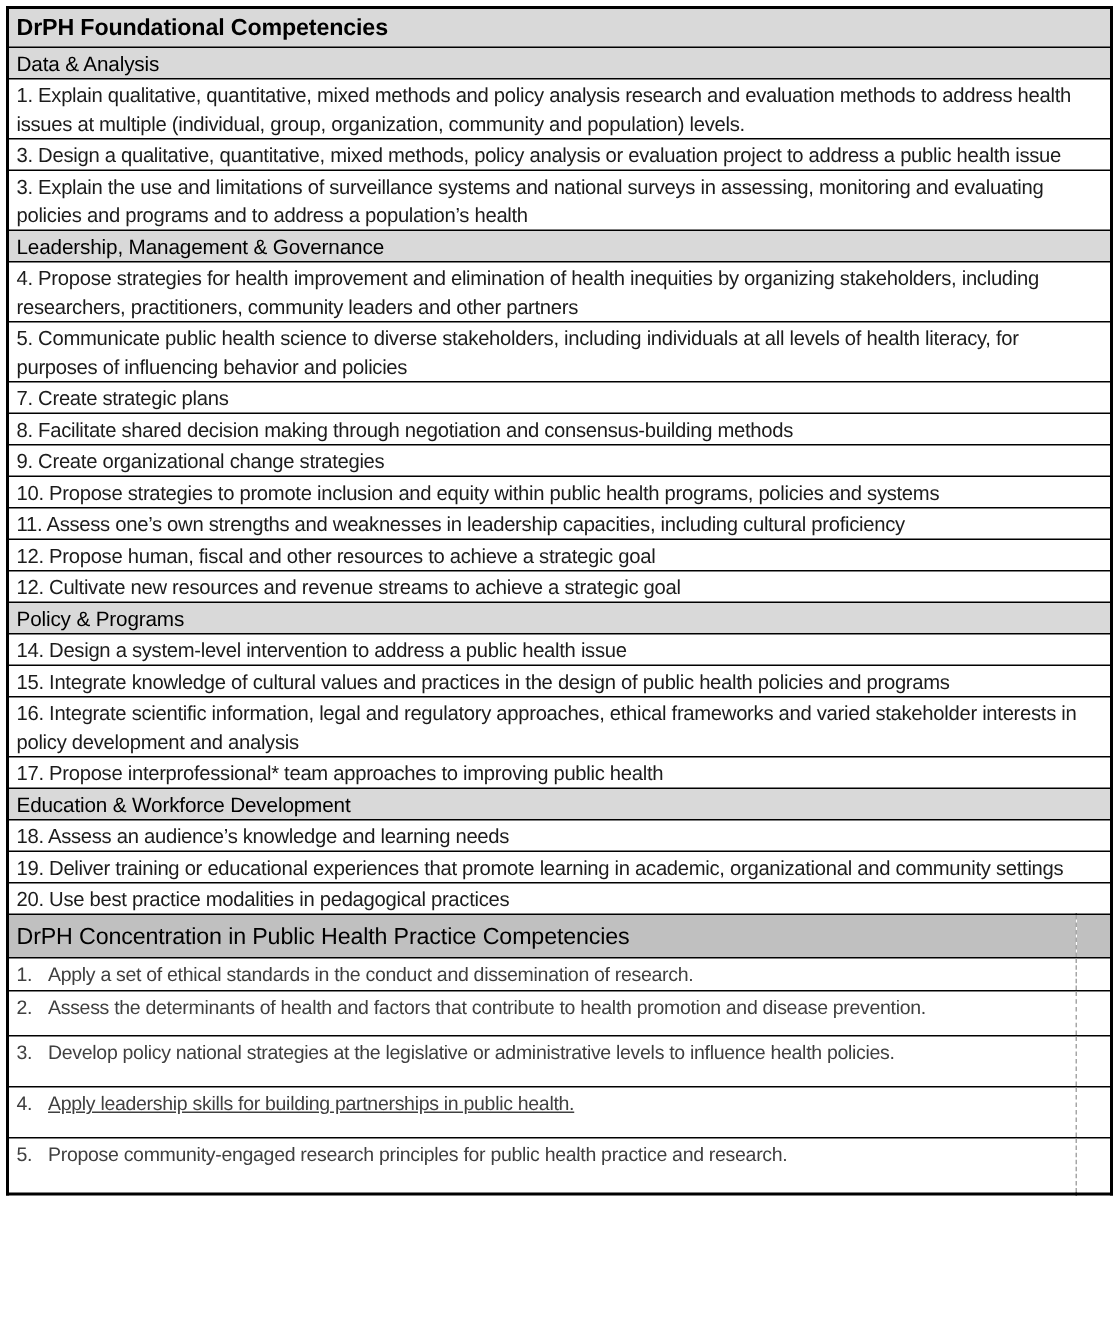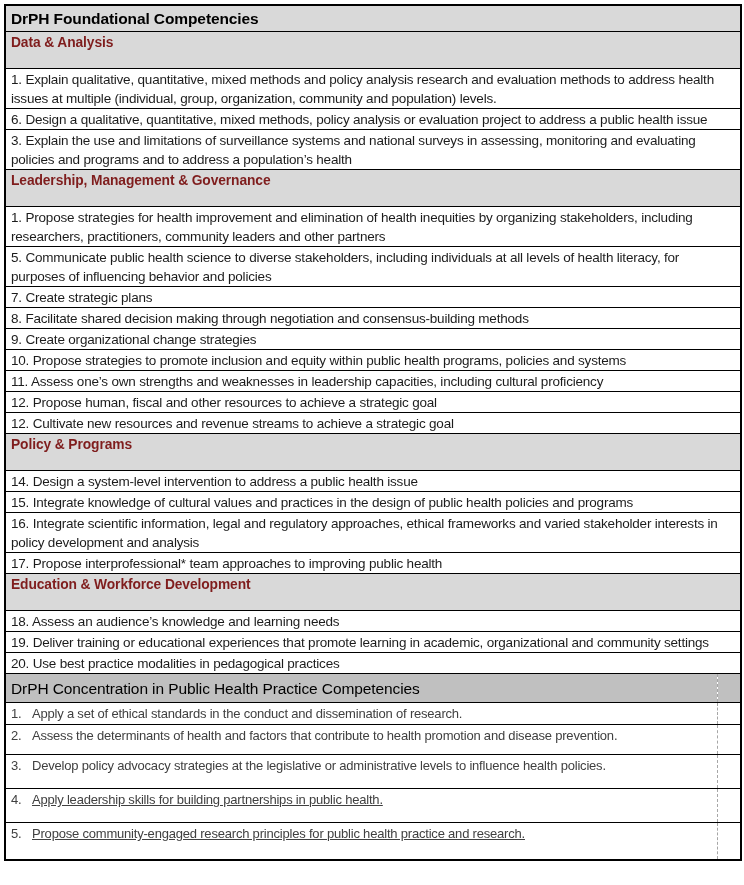--- a/index.html
+++ b/index.html
@@ -31,25 +31,25 @@
     font-size:15.5px;
     font-weight:bold;
     line-height:21px;
     letter-spacing:-0.1px;
     color:#000000;
     padding:2px 4px 2px 5px;
   }
   .sec-head{
     background:var(--section-bg);
     font-size:13.8px;
-    font-weight:bold;
+    font-weight:normal;
     line-height:19px;
     letter-spacing:-0.1px;
-    color:#7f1d1d;
-    padding:1px 4px 16px 5px;
+    color:#000000;
+    padding:1px 4px 0 5px;
   }
   .f-cell{
     font-size:13.5px;
     line-height:19px;
     letter-spacing:-0.2px;
     color:var(--text-top);
     padding:0.5px 4px 0.5px 5px;
   }
   .conc-head{
     background:var(--conc-header-bg);
@@ -67,21 +67,21 @@
     color:var(--text-bottom);
     padding:1px 4px 1px 5px;
   }
   .c-cell .num{display:inline-block;width:21px;}
   td.c1{border-right:none;}
   td.c2{border-left:1.5px dashed var(--dash-color);}
   .h-a{height:19px;}
   .h-b{height:27px;}
   .h-c{height:31px;}
   .h-d{height:31px;text-decoration:underline;}
-  .h-e{height:34px;text-decoration:underline;}
+  .h-e{height:34px;}
 </style>
 </head>
 <body>
 
 <div class="doc">
   <table class="comp">
     <colgroup>
       <col style="width:708px">
       <col style="width:23px">
     </colgroup>
@@ -91,31 +91,31 @@
         <td class="cell main-head" colspan="2">DrPH Foundational Competencies</td>
       </tr>
 
       <tr>
         <td class="cell sec-head" colspan="2">Data &amp; Analysis</td>
       </tr>
       <tr>
         <td class="cell f-cell" colspan="2">1. Explain qualitative, quantitative, mixed methods and policy analysis research and evaluation methods to address health issues at multiple (individual, group, organization, community and population) levels.</td>
       </tr>
       <tr>
-        <td class="cell f-cell" colspan="2">6. Design a qualitative, quantitative, mixed methods, policy analysis or evaluation project to address a public health issue</td>
+        <td class="cell f-cell" colspan="2">3. Design a qualitative, quantitative, mixed methods, policy analysis or evaluation project to address a public health issue</td>
       </tr>
       <tr>
         <td class="cell f-cell" colspan="2">3. Explain the use and limitations of surveillance systems and national surveys in assessing, monitoring and evaluating policies and programs and to address a population’s health</td>
       </tr>
 
       <tr>
         <td class="cell sec-head" colspan="2">Leadership, Management &amp; Governance</td>
       </tr>
       <tr>
-        <td class="cell f-cell" colspan="2">1. Propose strategies for health improvement and elimination of health inequities by organizing stakeholders, including researchers, practitioners, community leaders and other partners</td>
+        <td class="cell f-cell" colspan="2">4. Propose strategies for health improvement and elimination of health inequities by organizing stakeholders, including researchers, practitioners, community leaders and other partners</td>
       </tr>
       <tr>
         <td class="cell f-cell" colspan="2">5. Communicate public health science to diverse stakeholders, including individuals at all levels of health literacy, for purposes of influencing behavior and policies</td>
       </tr>
       <tr>
         <td class="cell f-cell" colspan="2">7. Create strategic plans</td>
       </tr>
       <tr>
         <td class="cell f-cell" colspan="2">8. Facilitate shared decision making through negotiation and consensus-building methods</td>
       </tr>
@@ -170,21 +170,21 @@
       </tr>
       <tr>
         <td class="cell c-cell c1 h-a"><span class="num">1.</span><span>Apply a set of ethical standards in the conduct and dissemination of research.</span></td>
         <td class="cell c2"></td>
       </tr>
       <tr>
         <td class="cell c-cell c1 h-b"><span class="num">2.</span><span>Assess the determinants of health and factors that contribute to health promotion and disease prevention.</span></td>
         <td class="cell c2"></td>
       </tr>
       <tr>
-        <td class="cell c-cell c1 h-c"><span class="num">3.</span><span>Develop policy advocacy strategies at the legislative or administrative levels to influence health policies.</span></td>
+        <td class="cell c-cell c1 h-c"><span class="num">3.</span><span>Develop policy national strategies at the legislative or administrative levels to influence health policies.</span></td>
         <td class="cell c2"></td>
       </tr>
       <tr>
         <td class="cell c-cell c1 h-d"><span class="num">4.</span><span>Apply leadership skills for building partnerships in public health.</span></td>
         <td class="cell c2"></td>
       </tr>
       <tr>
         <td class="cell c-cell c1 h-e"><span class="num">5.</span><span>Propose community-engaged research principles for public health practice and research.</span></td>
         <td class="cell c2"></td>
       </tr>

